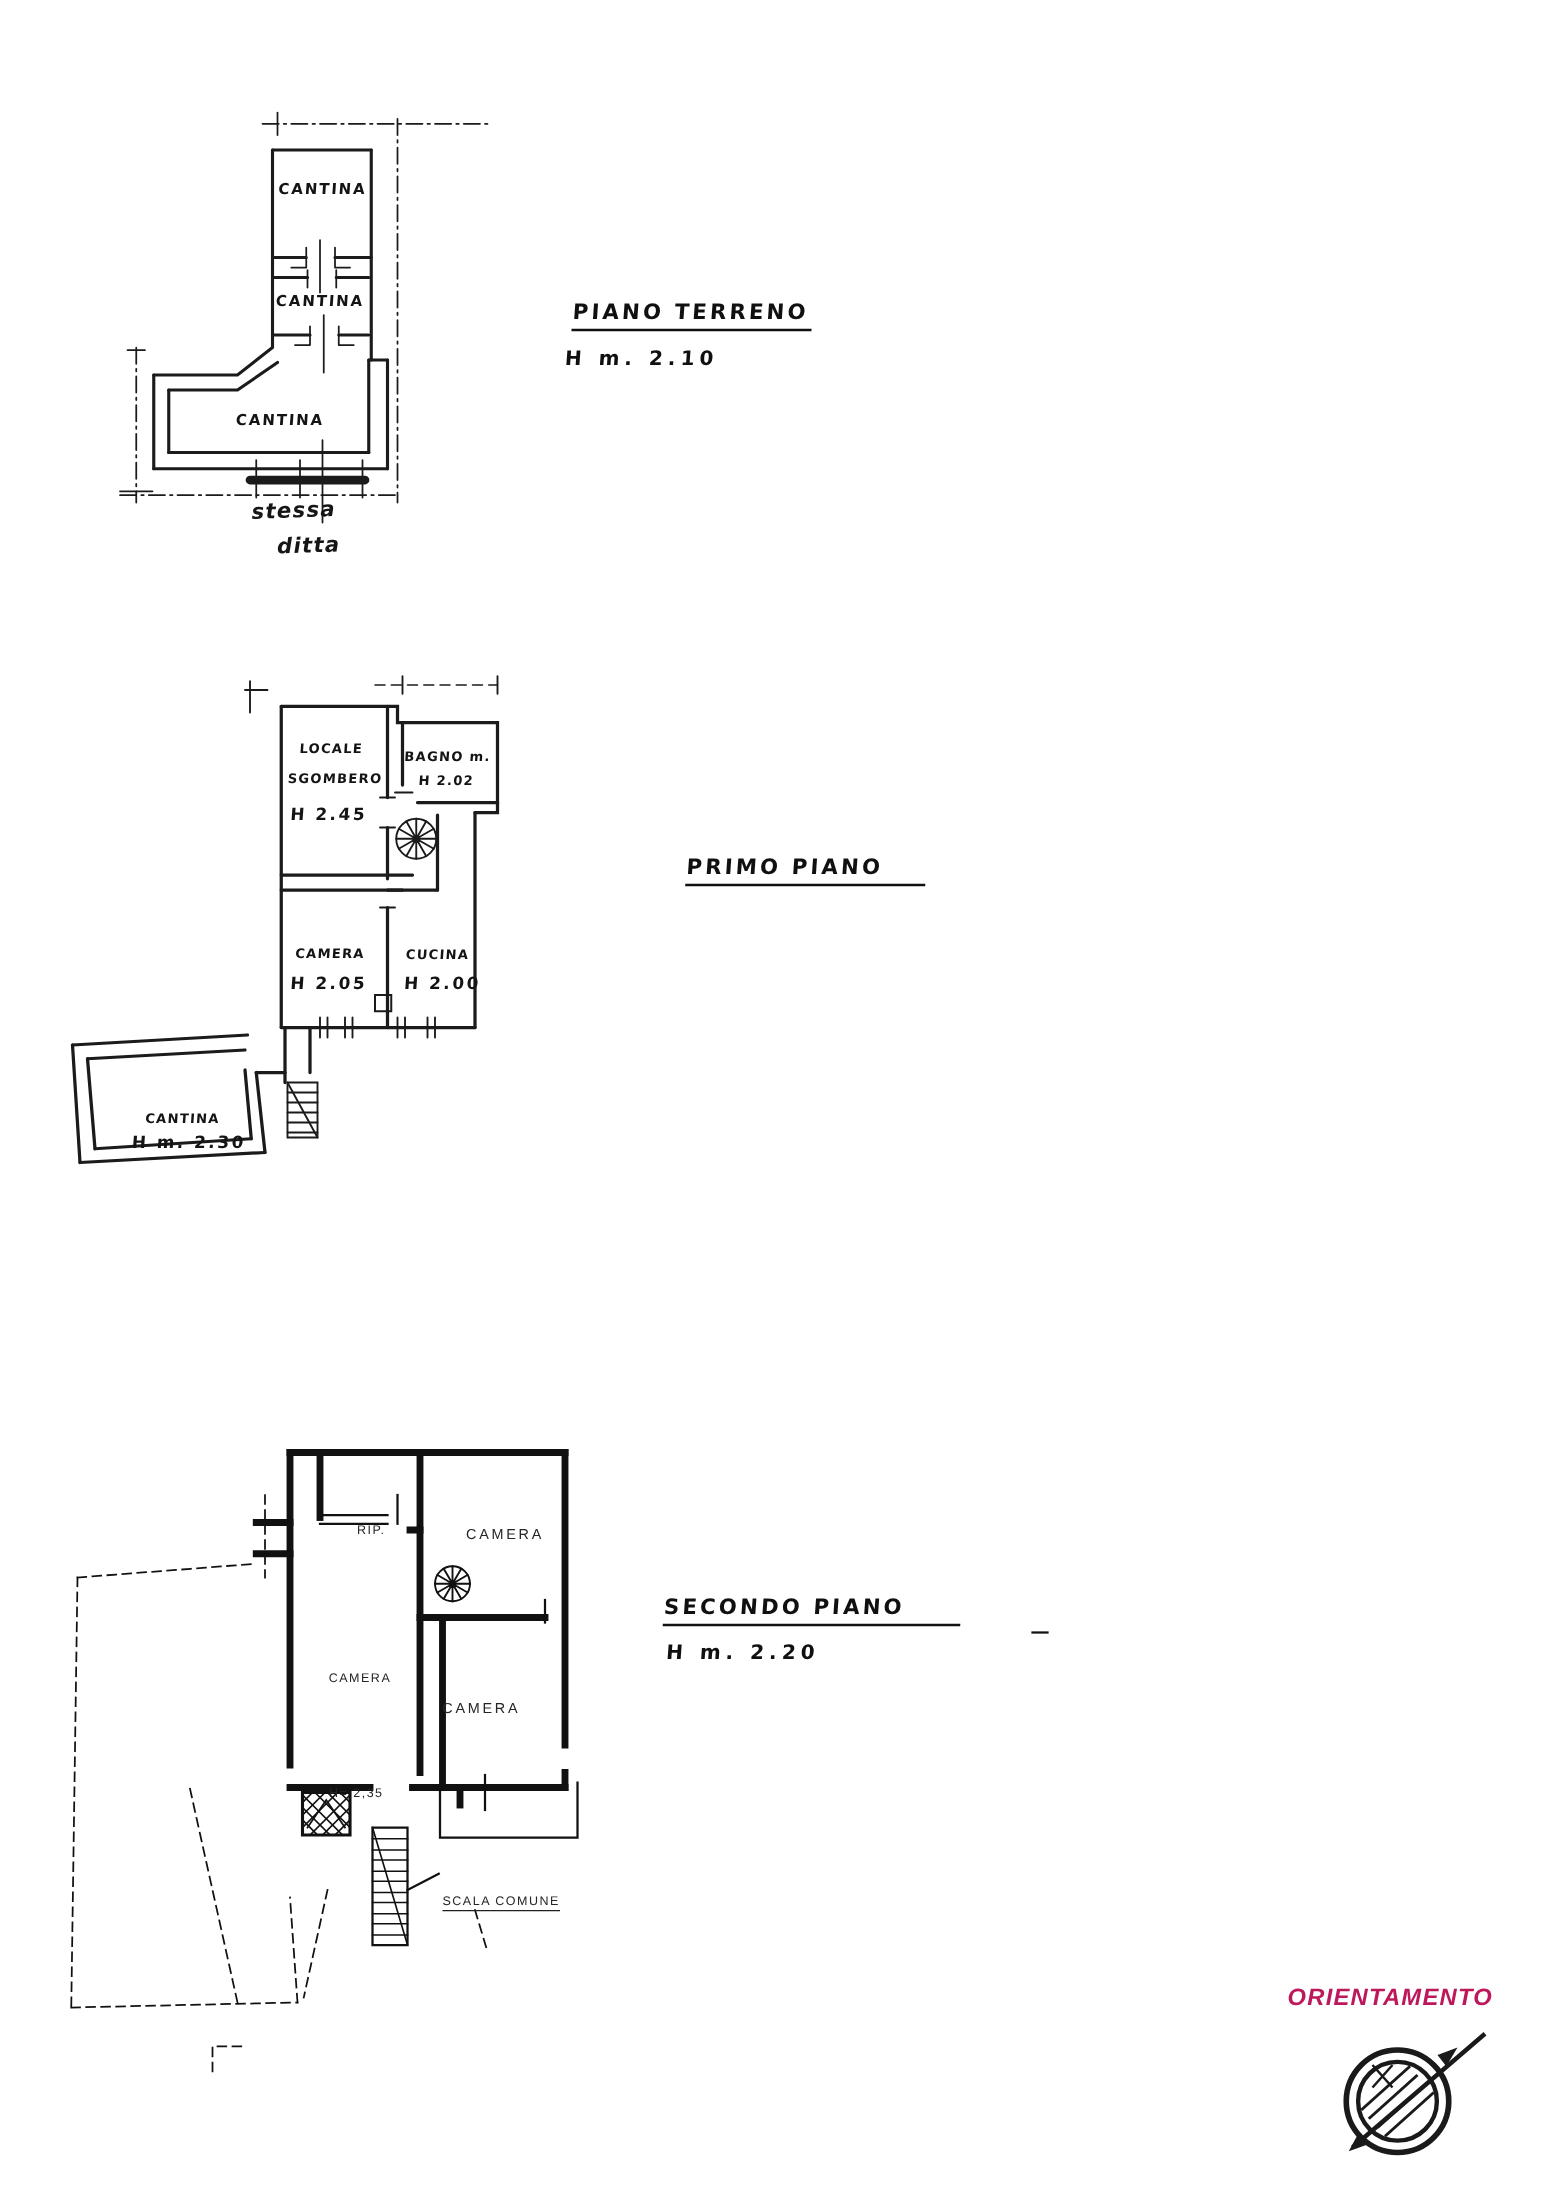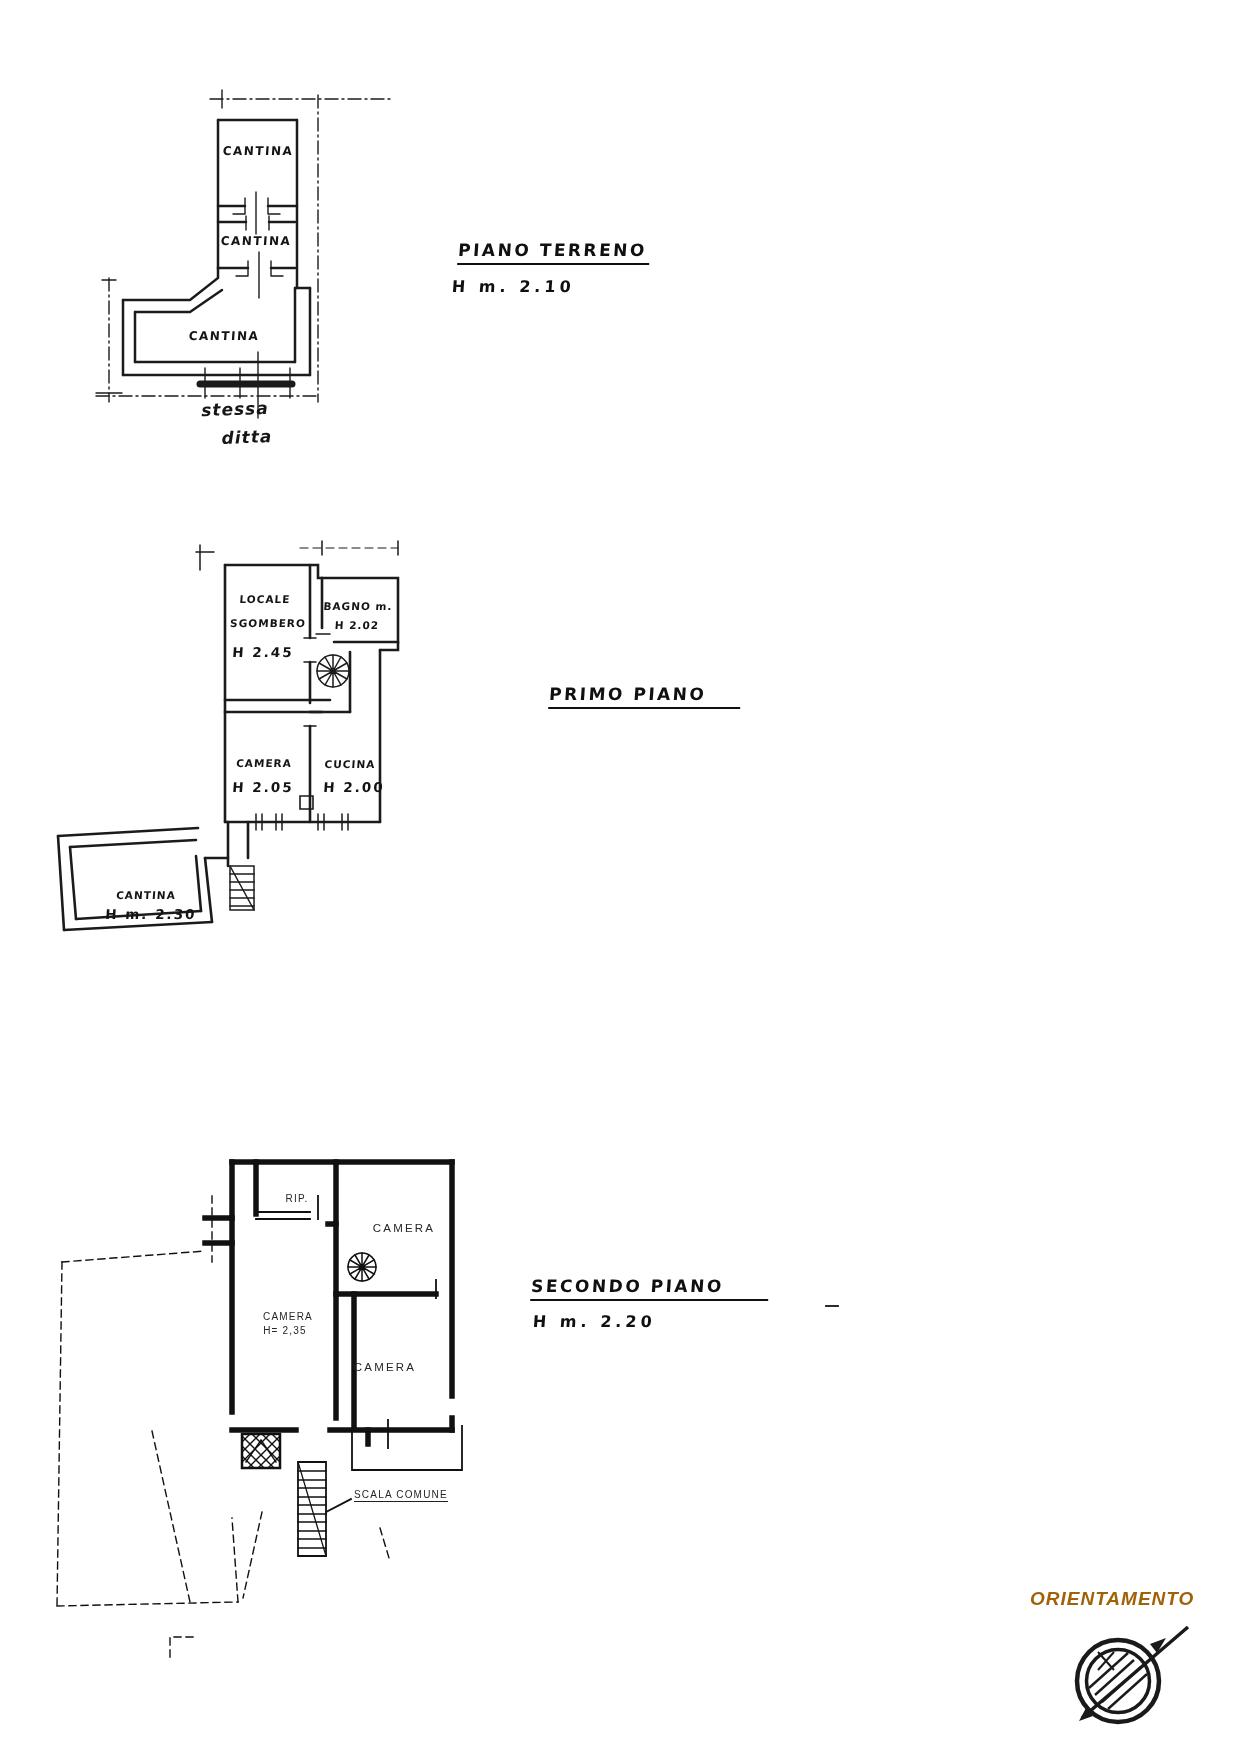--- a/index.html
+++ b/index.html
@@ -46,31 +46,31 @@
   }
   
   .cad-label{
     font-family:"Liberation Sans",sans-serif;
     font-weight:400;
     font-size:11.5px;
     letter-spacing:2.2px;
     color:#262626;
     transform:translate(-50%,-50%);
   }
-  .cad-small{font-size:10px;letter-spacing:1.2px;}
+  .cad-small{font-size:10px;letter-spacing:1.2px;margin-top:27px;}
   .cad-underline{
     transform:none;
     border-bottom:1.5px solid #202020;
     padding-bottom:1px;
   }
   .orient-label{
     font-family:"Liberation Sans",sans-serif;
     font-weight:700;font-style:italic;
     font-size:19px;letter-spacing:1px;
-    color:#a16207;
+    color:#be185d;
   }
 </style>
 </head>
 <body>
 
 <div id="page">
 
   <svg id="linework" width="1242" height="1756" viewBox="0 0 1242 1756">
 
     <g stroke="#1b1b1b" fill="none" stroke-linecap="round">
@@ -263,21 +263,21 @@
   <div class="lbl hand-label hand-h" style="left:263px;top:787px;">H 2.05</div>
   <div class="lbl hand-label hand-small" style="left:350px;top:764px;">CUCINA</div>
   <div class="lbl hand-label hand-h" style="left:354px;top:787px;">H 2.00</div>
   <div class="lbl hand-label hand-small" style="left:146px;top:895px;">CANTINA</div>
   <div class="lbl hand-label hand-h" style="left:151px;top:914px;">H m. 2.30</div>
   <div class="lbl title-label" style="left:549px;top:684px;width:192px;">PRIMO PIANO</div>
 
   <div class="lbl cad-label cad-small" style="left:297px;top:1198px;">RIP.</div>
   <div class="lbl cad-label" style="left:404px;top:1228px;">CAMERA</div>
   <div class="lbl cad-label cad-small" style="left:288px;top:1316px;">CAMERA</div>
-  <div class="lbl cad-label cad-small" style="left:285px;top:1330px;">H= 2,35</div>
+  <div class="lbl cad-label cad-small" style="left:285px;top:1408px;">H= 2,35</div>
   <div class="lbl cad-label" style="left:385px;top:1367px;">CAMERA</div>
   <div class="lbl cad-label cad-small cad-underline" style="left:354px;top:1489px;text-align:right;">SCALA COMUNE</div>
   <div class="lbl title-label" style="left:531px;top:1276px;width:238px;">SECONDO PIANO</div>
   <div class="lbl height-note" style="left:533px;top:1312px;">H m. 2.20</div>
 
   <div class="lbl orient-label" style="left:1030px;top:1588px;">ORIENTAMENTO</div>
 
 </div>
 
 </body></html>

